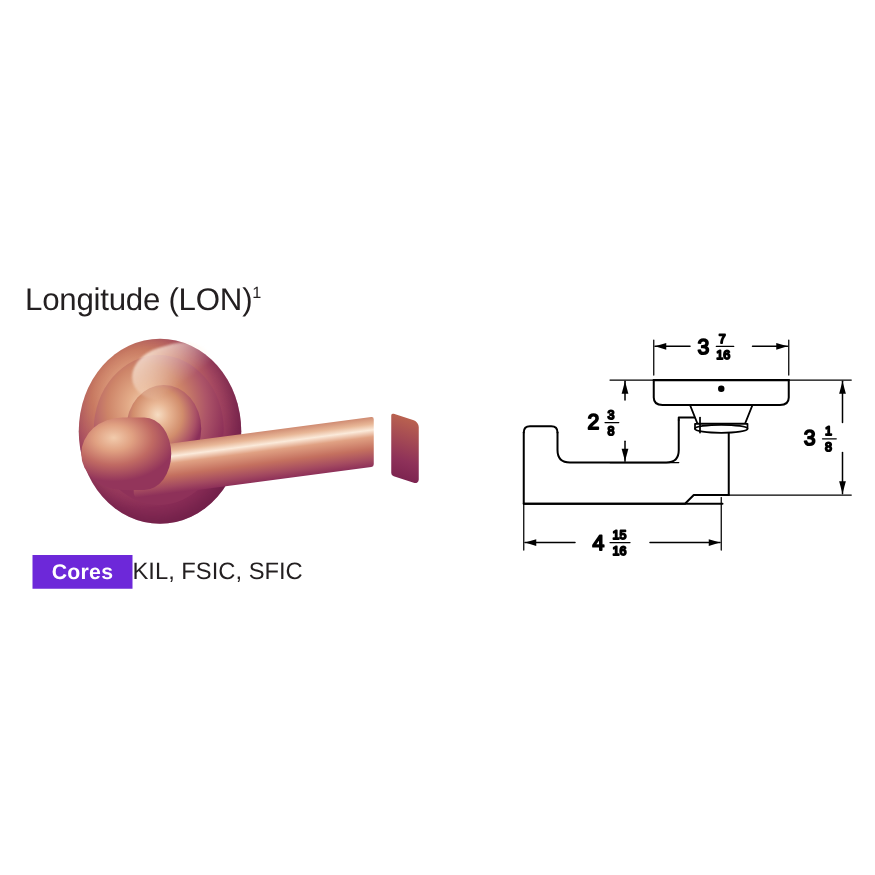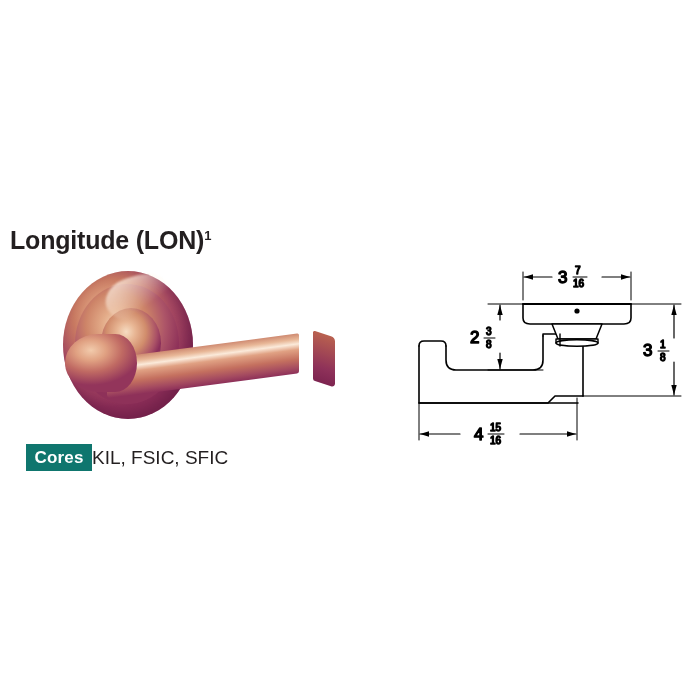--- a/index.html
+++ b/index.html
@@ -16,24 +16,24 @@
   }
   .page {
     position: absolute;
     inset: 0;
     background: #ffffff;
   }
 
   
   .product-title {
     position: absolute;
-    left: 10px;
+    left: 20px;
     top: 226px;
     font-size: 25px;
-    font-weight: 700;
+    font-weight: 400;
     color: #231f20;
     letter-spacing: -0.2px;
     white-space: nowrap;
   }
   .product-title .sup {
     font-size: 13px;
     vertical-align: super;
     line-height: 0;
   }
 
@@ -140,23 +140,23 @@
 
   
   .cores-row {
     position: absolute;
     left: 26px;
     top: 444px;
     display: flex;
     align-items: center;
   }
   .cores-badge {
-    width: 66px;
+    width: 80px;
     height: 27px;
-    background: #0f766e;
+    background: #6d28d9;
     color: #ffffff;
     font-size: 17px;
     font-weight: bold;
     display: flex;
     align-items: center;
     justify-content: center;
     letter-spacing: .2px;
   }
   .cores-list {
     font-size: 19px;

